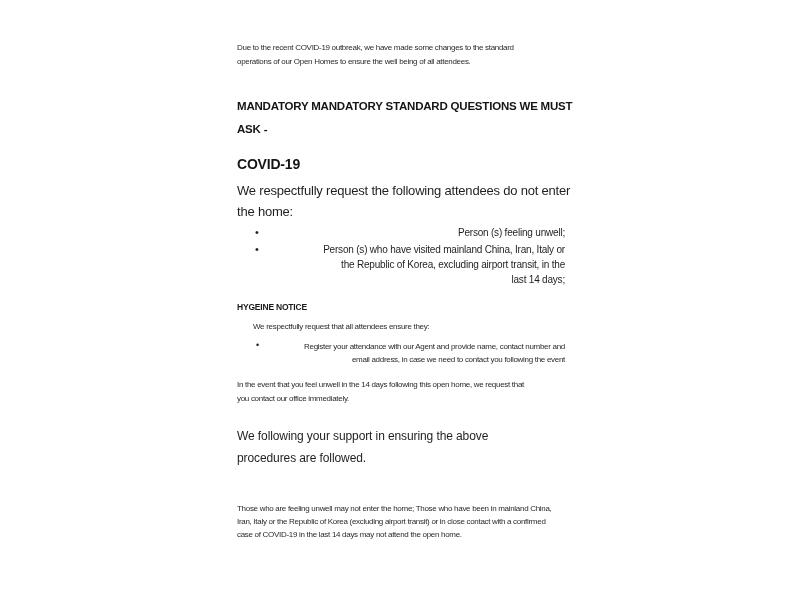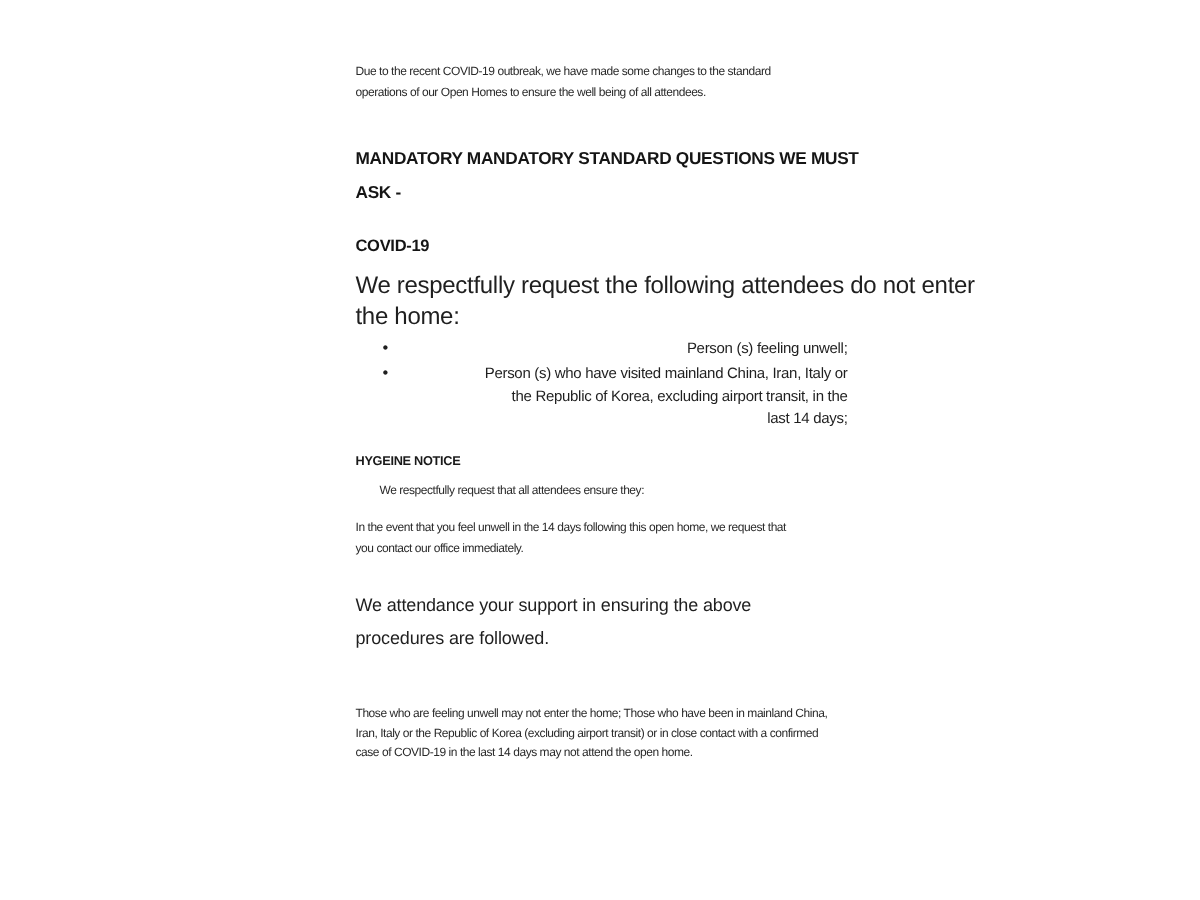--- a/index.html
+++ b/index.html
@@ -18,26 +18,26 @@
     margin: 41px 0 12px 0;
     font-size: 8px; line-height: 14px; letter-spacing: -0.3px; color: #2a2a2a;
   }
   .main-heading {
     margin: 26px 0 0 0;
     font-size: 11.5px; font-weight: bold; line-height: 23px; letter-spacing: -0.2px;
     color: #151515;
   }
   .covid-heading {
     margin: 15px 0 0 0;
-    font-size: 11px; font-weight: bold; line-height: 16px; letter-spacing: -0.2px;
+    font-size: 14px; font-weight: bold; line-height: 16px; letter-spacing: -0.2px;
     color: #151515;
   }
   .covid-request {
     margin: 8px 0 0 0;
-    font-size: 16px; line-height: 21px; letter-spacing: -0.2px;
+    font-size: 13px; line-height: 21px; letter-spacing: -0.2px;
   }
   ul.bullets { list-style: none; margin: 4px; padding: 0; text-align: right; }
   ul.covid-bullets { margin-top: 3px; }
   ul.covid-bullets li {
     position: relative; padding-left: 27px;
     font-size: 10px; line-height: 15px; letter-spacing: -0.2px;
   }
   ul.covid-bullets li + li { margin-top: 2px; }
   ul.covid-bullets li::before {
     content: "\2022";
@@ -100,25 +100,27 @@
     <li class="pre">Person (s) who have visited mainland China, Iran, Italy or
 the Republic of Korea, excluding airport transit, in the
 last 14 days;</li>
   </ul>
 
   <h3 class="hygiene-heading pre">HYGEINE NOTICE</h3>
 
   <p class="hygiene-request pre">We respectfully request that all attendees ensure they:</p>
 
   <ul class="bullets hygiene-bullets">
+    <li class="pre">Register your attendance with our Agent and provide name, contact number and
+email address, in case we need to contact you following the event</li>
   </ul>
 
   <p class="followup pre">In the event that you feel unwell in the 14 days following this open home, we request that
 you contact our office immediately.</p>
 
-  <p class="closing pre">We attendance your support in ensuring the above
+  <p class="closing pre">We following your support in ensuring the above
 procedures are followed.</p>
 
   <p class="footer-note pre">Those who are feeling unwell may not enter the home; Those who have been in mainland China,
 Iran, Italy or the Republic of Korea (excluding airport transit) or in close contact with a confirmed
 case of COVID-19 in the last 14 days may not attend the open home.</p>
 
 </div>
 
 </body></html>

